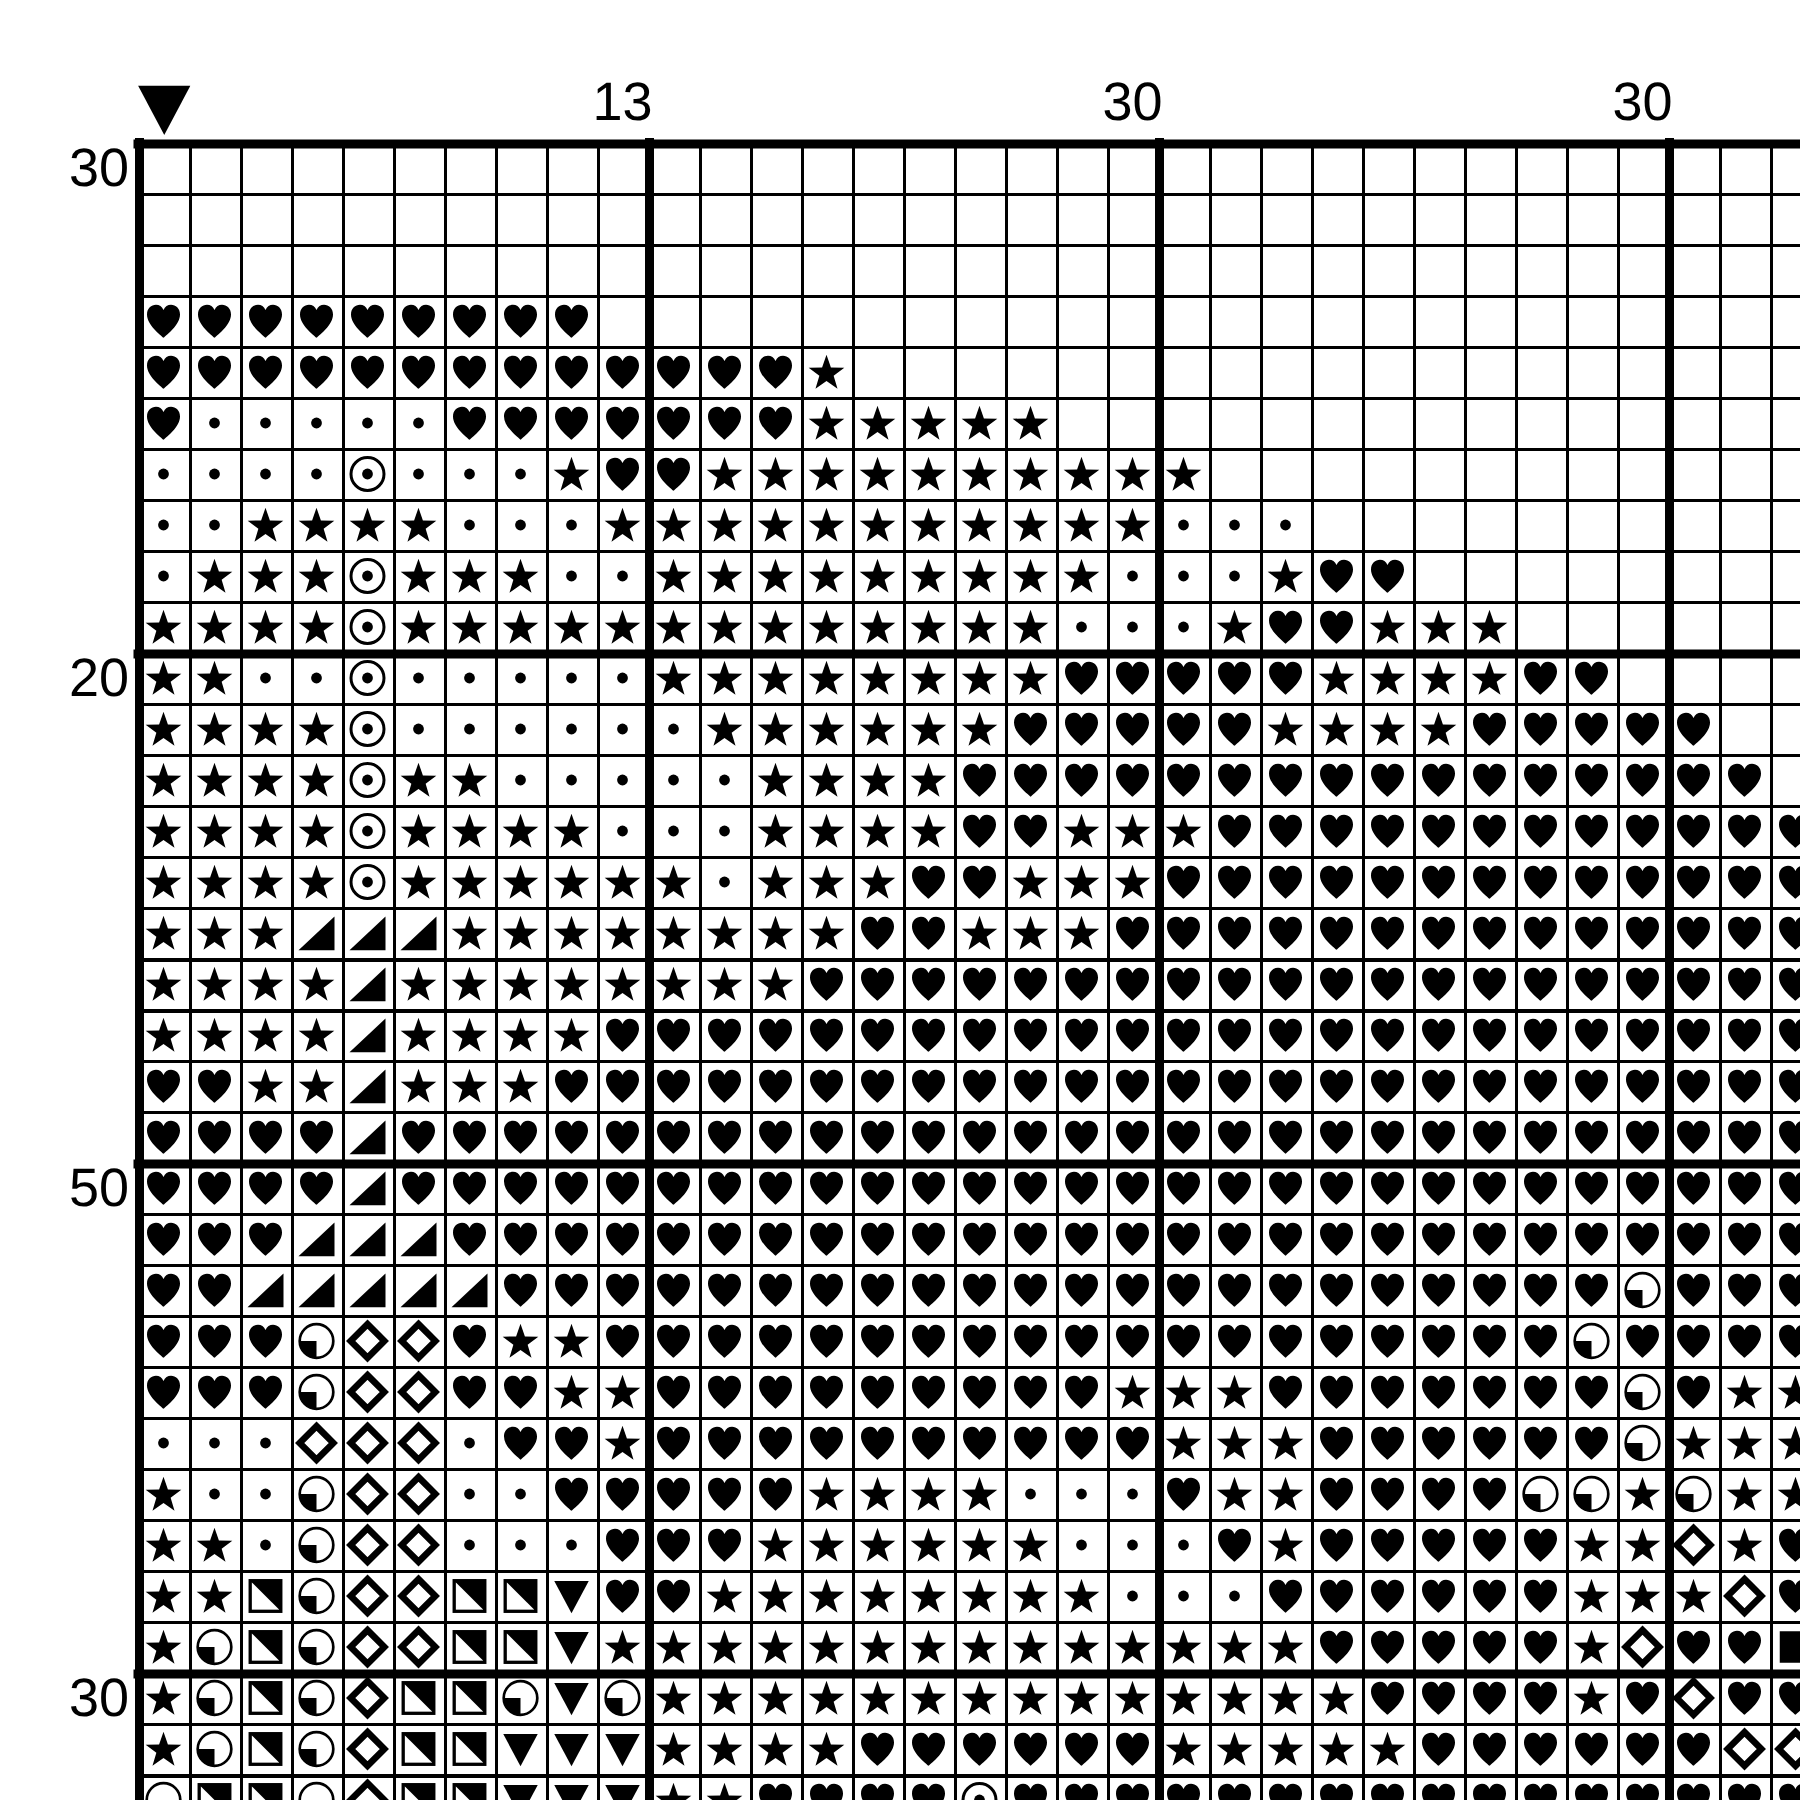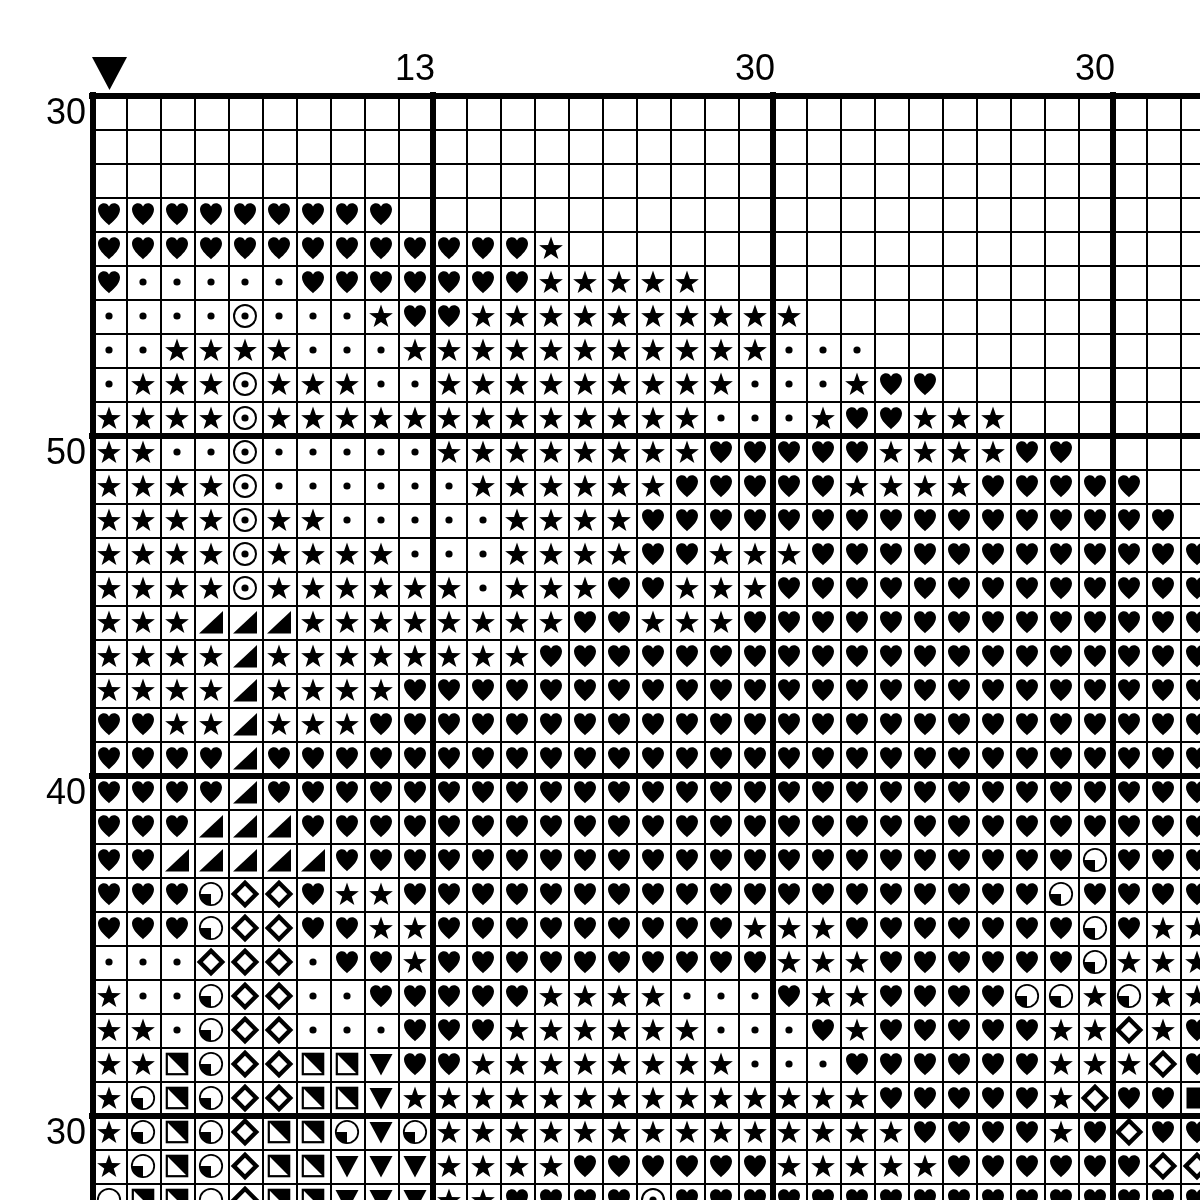--- a/index.html
+++ b/index.html
@@ -38,22 +38,22 @@
   <svg viewBox="0 0 35 34">
       <polygon points="0,0 35,0 17.5,33"></polygon>
     </svg>
 </div>
 
 <div class="collabel" style="left: 375px;">13</div>
 <div class="collabel" style="left: 715px;">30</div>
 <div class="collabel" style="left: 1055px;">30</div>
 
 <div class="rowlabel" style="top: 94px;">30</div>
-<div class="rowlabel" style="top: 434px;">50</div>
-<div class="rowlabel" style="top: 774px;">40</div>
+<div class="rowlabel" style="top: 434px;">20</div>
+<div class="rowlabel" style="top: 774px;">50</div>
 <div class="rowlabel" style="top: 1114px;">30</div>
 
 <div class="grid" style="left: 92px; top: 95px; width: 1124px; height: 1124px;">
     <div class="cell" style="left: 0px; top: 102px;">
       <svg viewBox="0 0 34 34">
         <path d="M17 28.2 C14.6 25.8 6 19.6 6 12.6 C6 8.6 8.9 6.2 12 6.2 C14.2 6.2 16.1 7.4 17 9.6 C17.9 7.4 19.8 6.2 22 6.2 C25.1 6.2 28 8.6 28 12.6 C28 19.6 19.4 25.8 17 28.2 Z"></path>
       </svg>
     </div>
     <div class="cell" style="left: 34px; top: 102px;">
       <svg viewBox="0 0 34 34">

